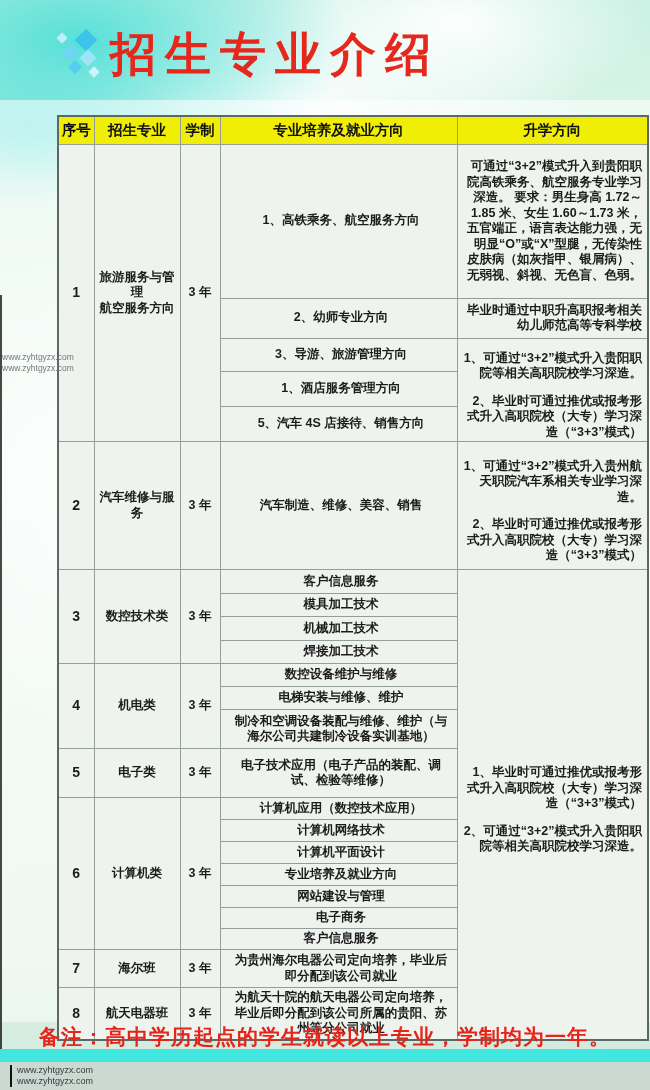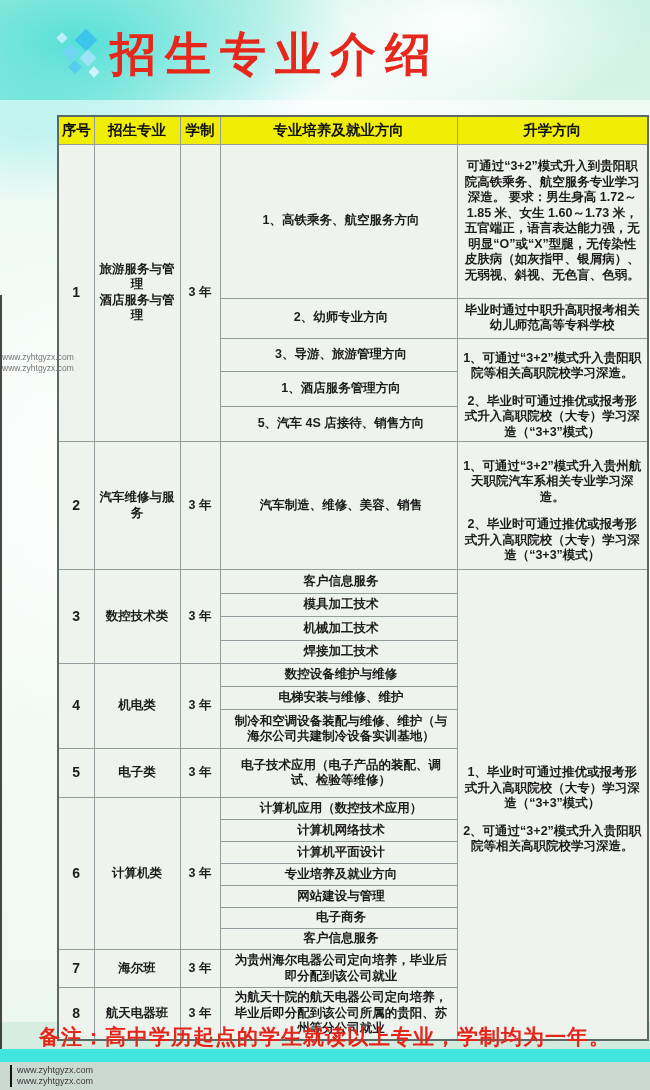--- a/index.html
+++ b/index.html
@@ -33,21 +33,21 @@
   
   .tbl-wrap{position:absolute;left:57px;top:115px;}
   table{border-collapse:collapse;table-layout:fixed;width:590px;background:#eff3ee;}
   table,td,th{border:1px solid #949d9e;}
   table{border:2px solid #5c6866;}
   th{background:#f0ee04;color:#111;font-size:14.5px;font-weight:bold;padding:2px 0;}
   td{color:#1c1c1c;font-size:12.5px;font-weight:bold;line-height:15.5px;vertical-align:middle;overflow:hidden;}
   .c-center{text-align:center;}
   .c-num{font-size:14px;}
   .c-dir{padding:2px 4px 2px 9px;text-align:center;}
-  .c-up{padding:0 5px;text-align:center;}
+  .c-up{padding:0 5px;text-align:right;}
   .up-item{margin:12px 0 1px 0;}
   .up-bold{font-weight:bold;}
 
   
   .note{position:absolute;left:0;top:1023px;width:650px;text-align:center;
         font-size:21px;font-weight:bold;color:#e5251a;letter-spacing:1px;white-space:nowrap;}
   .band-cyan{position:absolute;left:0;top:1049px;width:650px;height:13px;background:#41e7de;}
   .band-gray{position:absolute;left:0;top:1062px;width:650px;height:28px;background:#cbd9d3;}
   .wm-bottom{position:absolute;left:10px;top:1065px;border-left:2px solid #111;padding-left:5px;
              font-size:9px;line-height:11px;color:#3a3a3a;font-weight:normal;}
@@ -87,21 +87,21 @@
         <th>招生专业</th>
         <th>学制</th>
         <th>专业培养及就业方向</th>
         <th>升学方向</th>
       </tr>
 
       <tr style="height:154px">
         <td rowspan="5" class="c-center c-num">1</td>
         <td rowspan="5" class="c-center">
           <div>旅游服务与管理</div>
-          <div>酒店服务与管理</div>
+          <div>航空服务方向</div>
         </td>
         <td rowspan="5" class="c-center">3 年</td>
         <td class="c-dir">1、高铁乘务、航空服务方向</td>
         <td class="c-up">
           <span class="up-bold">可通过“3+2”模式升入到贵阳职院高铁乘务、航空服务专业学习深造。</span>
           <span>要求：男生身高 1.72～1.85 米、女生 1.60～1.73 米，五官端正，语言表达能力强，无明显“O”或“X”型腿，无传染性皮肤病（如灰指甲、银屑病）、无弱视、斜视、无色盲、色弱。</span>
         </td>
       </tr>
       <tr style="height:40px">
         <td class="c-dir">2、幼师专业方向</td>

